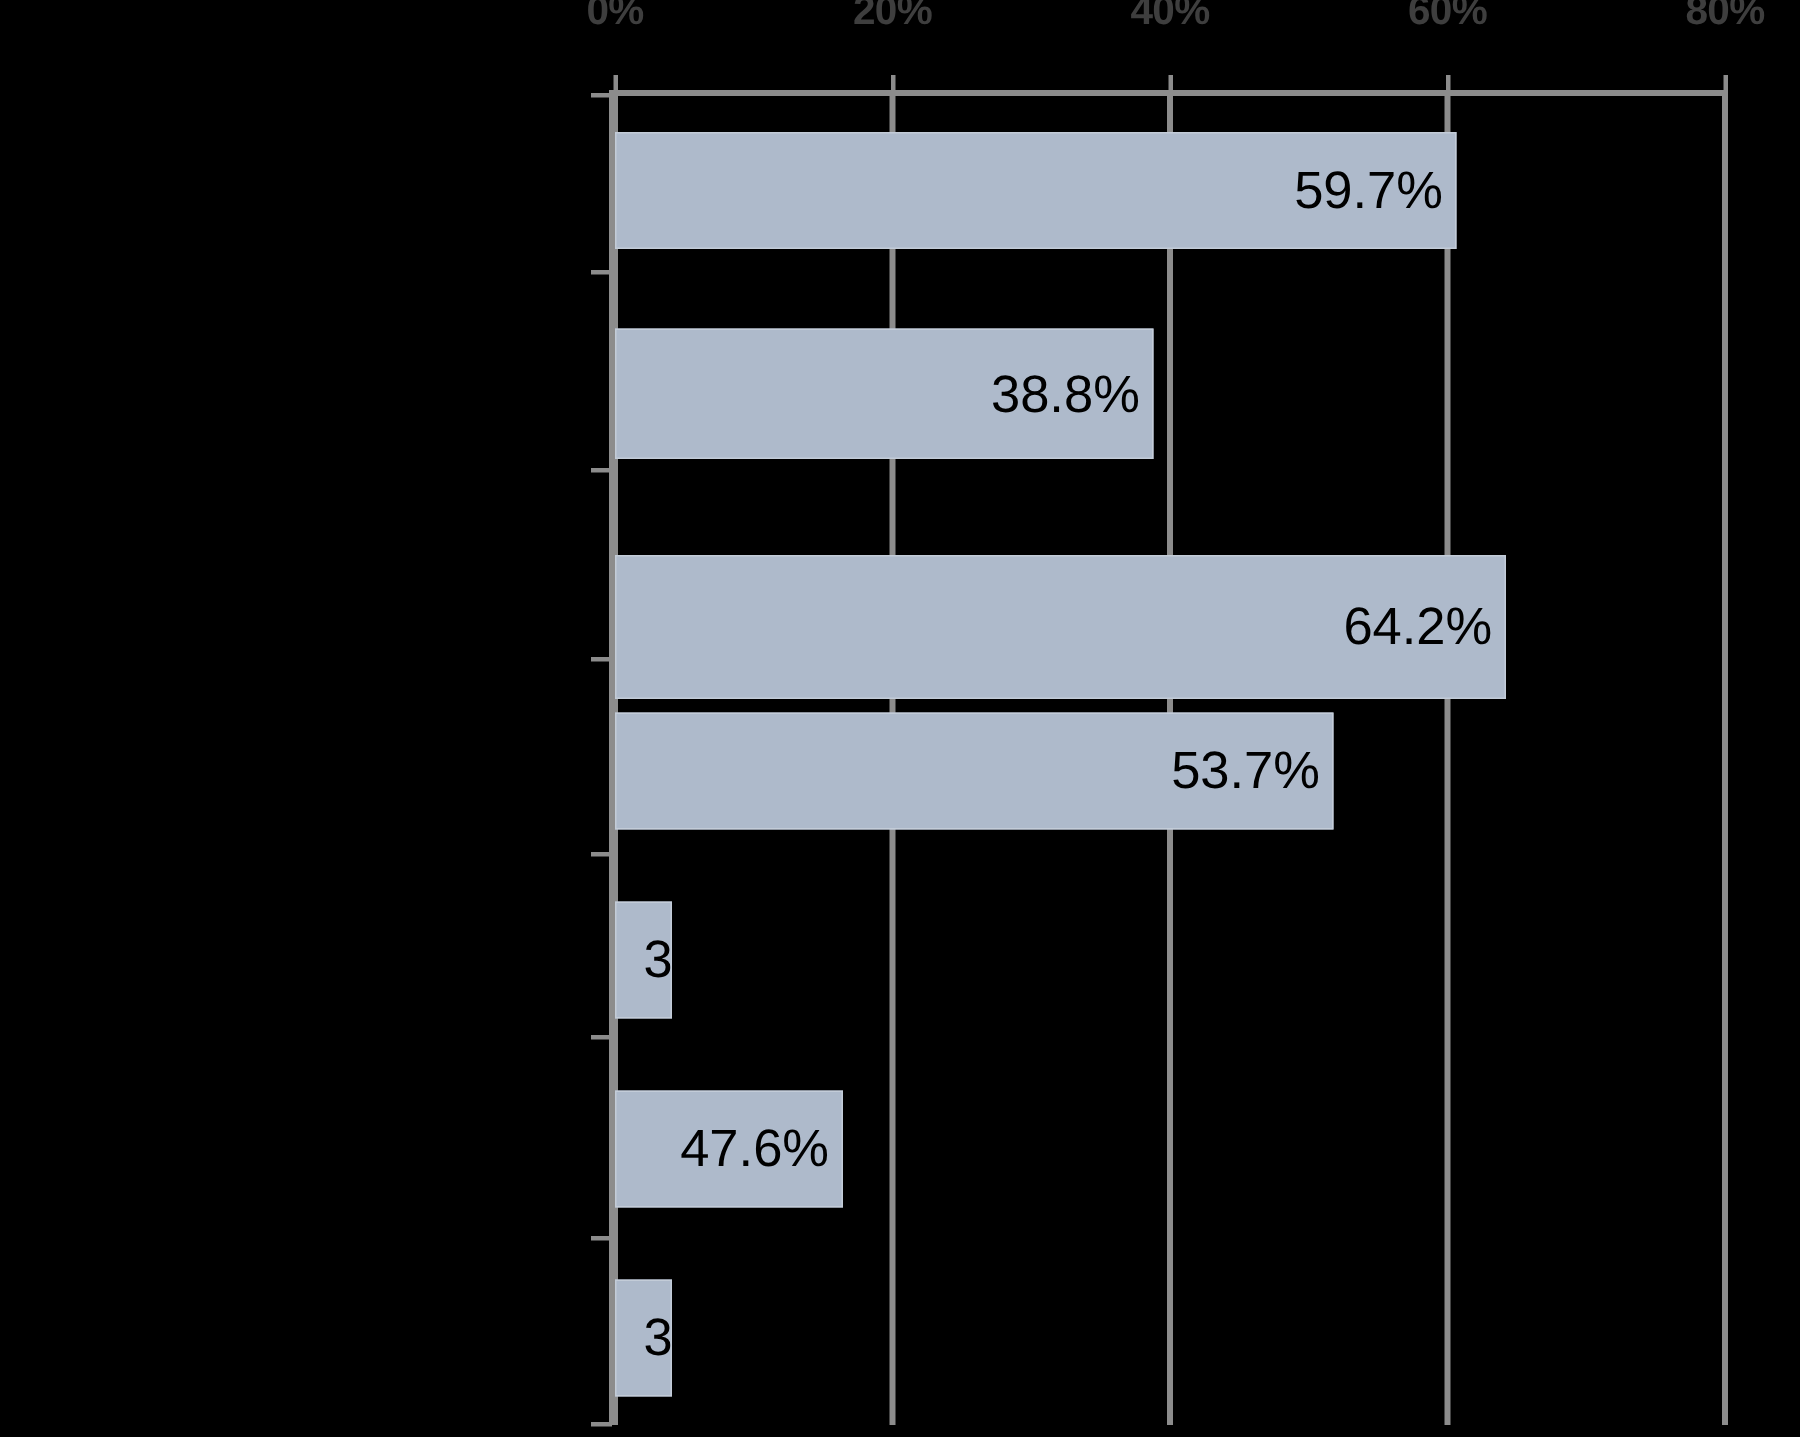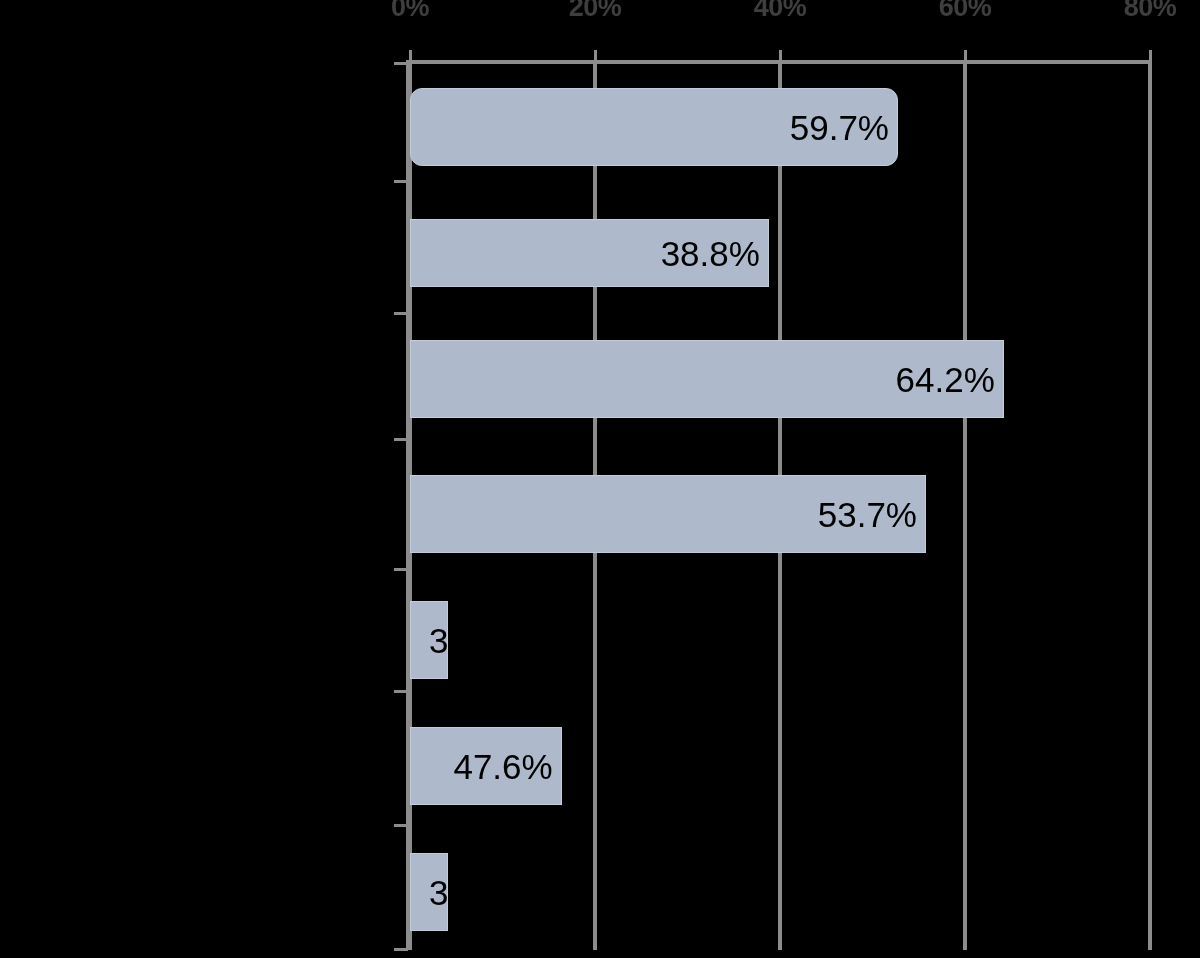--- a/index.html
+++ b/index.html
@@ -112,30 +112,30 @@
       <div class="ytick" style="left: 394px; top: 180px;"></div>
       <div class="ytick" style="left: 394px; top: 312px;"></div>
       <div class="ytick" style="left: 394px; top: 438px;"></div>
       <div class="ytick" style="left: 394px; top: 568px;"></div>
       <div class="ytick" style="left: 394px; top: 690px;"></div>
       <div class="ytick" style="left: 394px; top: 824px;"></div>
       <div class="ytick" style="left: 394px; top: 948px;"></div>
     </div>
 
   <div id="bars-layer">
-      <div class="bar" style="left: 410px; top: 88px; width: 488px; height: 78px; border-radius: 12px;">
+      <div class="bar" style="left: 410px; top: 88px; width: 561px; height: 78px;">
         <span class="bar-label">59.7%</span>
       </div>
-      <div class="bar" style="left: 410px; top: 219px; width: 358.9px; height: 68px; text-align: center;">
+      <div class="bar" style="left: 410px; top: 219px; width: 358.9px; height: 87px; text-align: center;">
         <span class="bar-label">38.8%</span>
       </div>
-      <div class="bar" style="left: 410px; top: 340px; width: 593.85px; height: 78px;">
+      <div class="bar" style="left: 410px; top: 370px; width: 593.85px; height: 96px;">
         <span class="bar-label">64.2%</span>
       </div>
-      <div class="bar" style="left: 410px; top: 475px; width: 516px; height: 78px;">
+      <div class="bar" style="left: 410px; top: 475px; width: 479px; height: 78px;">
         <span class="bar-label">53.7%</span>
       </div>
       <div class="bar" style="left: 410px; top: 601px; width: 37.925px; height: 78px;">
         <span class="bar-label clipped">3</span>
       </div>
       <div class="bar" style="left: 410px; top: 727px; width: 151.7px; height: 78px;">
         <span class="bar-label">47.6%</span>
       </div>
       <div class="bar" style="left: 410px; top: 853px; width: 37.925px; height: 78px;">
         <span class="bar-label clipped">3</span>

